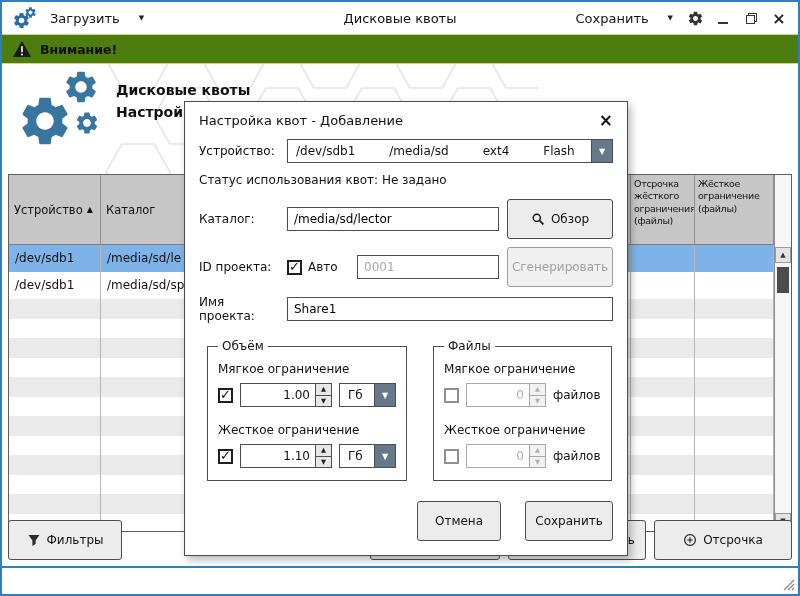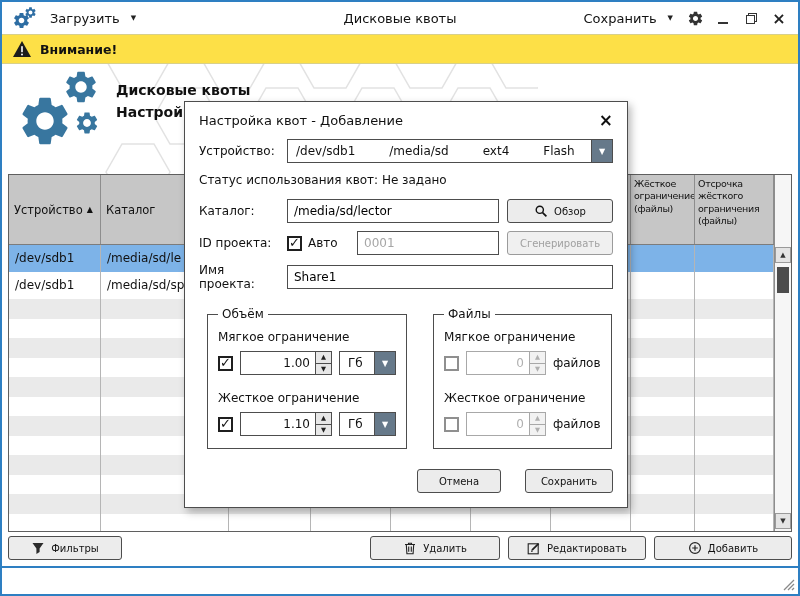--- a/index.html
+++ b/index.html
@@ -4,31 +4,31 @@
 <style>
   html,body{margin:0;padding:0;background:#ffffff;}
   body{font-family:"DejaVu Sans","Liberation Sans",sans-serif;color:#111;}
 
   .window{position:relative;width:800px;height:596px;background:#fff;border:2px solid #2e7fc2;box-sizing:border-box;overflow:hidden;}
 
   
   .titlebar{position:absolute;top:0;left:0;right:0;height:32px;display:flex;align-items:center;padding:0 10px;gap:8px;background:#fff;box-sizing:border-box;}
   .app-icon{position:relative;width:26px;height:24px;color:#2d6da3;flex:none;}
   .app-icon svg{position:absolute;}
-  .tb-menu{display:inline-flex;align-items:center;gap:11px;font-size:13px;background:none;border:none;font-family:inherit;color:#111;padding:2px 4px;}
+  .tb-menu{display:inline-flex;align-items:center;gap:19px;font-size:13px;background:none;border:none;font-family:inherit;color:#111;padding:2px 4px;}
   .caret{font-size:7px;color:#222;}
   .tb-title{position:absolute;left:50%;transform:translateX(-50%);font-size:13px;color:#111;white-space:nowrap;}
   .tb-right{margin-left:auto;display:flex;align-items:center;gap:10px;}
   .tb-gear{width:17px;height:17px;color:#333;}
   .win-btn{width:18px;height:18px;display:flex;align-items:center;justify-content:center;font-size:16px;color:#222;}
   .min-glyph{width:10px;height:0;border-bottom:2px solid #333;margin-top:9px;}
   .win-btn.close{font-weight:bold;}
 
   
-  .banner{position:absolute;top:32px;left:0;right:0;height:30px;background:#fde047;border-top:1px solid #d8d08a;border-bottom:1px solid #d8d08a;display:flex;align-items:center;gap:8px;padding:0 10px;font-size:12.5px;font-weight:600;box-sizing:border-box;}
+  .banner{position:absolute;top:32px;left:0;right:0;height:30px;background:#4d7c0f;border-top:1px solid #d8d08a;border-bottom:1px solid #d8d08a;display:flex;align-items:center;gap:8px;padding:0 10px;font-size:12.5px;font-weight:600;box-sizing:border-box;}
 
   
   .content{position:absolute;top:62px;left:0;right:0;bottom:28px;background:#fff;}
   .hexes{position:absolute;left:96px;top:0;z-index:0;}
   .logo{position:absolute;left:14px;top:4px;width:106px;height:88px;color:#38769f;z-index:1;}
   .logo svg{position:absolute;}
   .g-big{left:0;top:24px;width:58px;height:58px;}
   .g-mid{left:46px;top:0;width:38px;height:38px;}
   .g-sm{left:58px;top:42px;width:26px;height:26px;}
   .heading{position:absolute;left:114px;top:18px;font-size:14px;font-weight:600;z-index:1;}
@@ -52,21 +52,21 @@
   .trow.e .td{height:19.5px;}
   .trow.e.alt{background:#eaeaea;}
 
   .vsb{position:absolute;top:0;right:0;bottom:0;width:17px;border-left:1px solid #8d8d8d;background:#f6f6f6;box-sizing:border-box;}
   .vsb-btn{position:absolute;left:0;right:0;height:16px;display:flex;align-items:center;justify-content:center;font-size:7px;color:#333;background:#e4e4e4;border:1px solid #9a9a9a;box-sizing:border-box;}
   .vsb-btn.up{top:72px;}
   .vsb-btn.down{bottom:2px;}
   .vsb-thumb{position:absolute;left:2px;right:2px;top:92px;height:26px;background:#4c4c4c;}
 
   
-  .btn{display:inline-flex;align-items:center;justify-content:center;gap:6px;background:#ececec;border:1px solid #4d4d4d;border-radius:3px;font-size:10px;height:24px;color:#111;font-family:inherit;padding:0 10px;box-sizing:border-box;}
+  .btn{display:inline-flex;align-items:center;justify-content:center;gap:6px;background:#ececec;border:1px solid #4d4d4d;border-radius:3px;font-size:12px;height:40px;color:#111;font-family:inherit;padding:0 10px;box-sizing:border-box;}
   .btn svg{flex:none;}
   .actions{position:absolute;left:6px;right:6px;bottom:6px;display:flex;gap:8px;z-index:1;}
   .actions .spacer{flex:1;}
   .btn.w-filters{width:114px;}
   .btn.w-del{width:130px;}
   .btn.w-edit{width:138px;}
   .btn.w-add{width:138px;}
 
   
   .statusbar{position:absolute;left:0;right:0;bottom:0;height:28px;border-top:2px solid #2e7fc2;background:#fff;box-sizing:border-box;}
@@ -219,22 +219,22 @@
           <span class="sort">▲</span>
         </div>
         <div class="th vc">
             <span>Каталог</span>
           </div>
         <div class="th"><span></span></div>
         <div class="th"><span></span></div>
         <div class="th"><span></span></div>
         <div class="th"><span></span></div>
         <div class="th"><span></span></div>
+        <div class="th small"><span>Отсрочка жёсткого ограничения (файлы)</span></div>
         <div class="th small"><span>Жёсткое ограничение (файлы)</span></div>
-        <div class="th small"><span>Отсрочка жёсткого ограничения (файлы)</span></div>
       </div>
 
       <div class="trow data sel">
         <div class="td">/dev/sdb1</div>
         <div class="td">/media/sd/le</div>
         <div class="td"></div>
           <div class="td"></div>
           <div class="td"></div>
           <div class="td"></div>
           <div class="td"></div>
@@ -418,21 +418,21 @@
           <path d="M5 9.2 L11.6 2.6" stroke-width="1.8"></path>
           <path d="M4 11 l.5-2 1.5 1.5z" fill="#222" stroke="none"></path>
         </svg>
         <span>Редактировать</span>
       </button>
       <button class="btn w-add">
         <svg width="14" height="14" viewBox="0 0 14 14" fill="none" stroke="#222" stroke-width="1.2">
           <circle cx="7" cy="7" r="5.4"></circle>
           <path d="M7 4.2 V9.8 M4.2 7 H9.8"></path>
         </svg>
-        <span>Добавить</span>
+        <span>Отсрочка</span>
       </button>
     </div>
   </div>
 
   <div class="statusbar">
     <svg class="grip" width="14" height="14" viewBox="0 0 14 14">
       <path d="M13 3 L3 13 M13 7 L7 13 M13 11 L11 13" stroke="#8a8a8a" stroke-width="1.3" fill="none"></path>
     </svg>
   </div>
 

